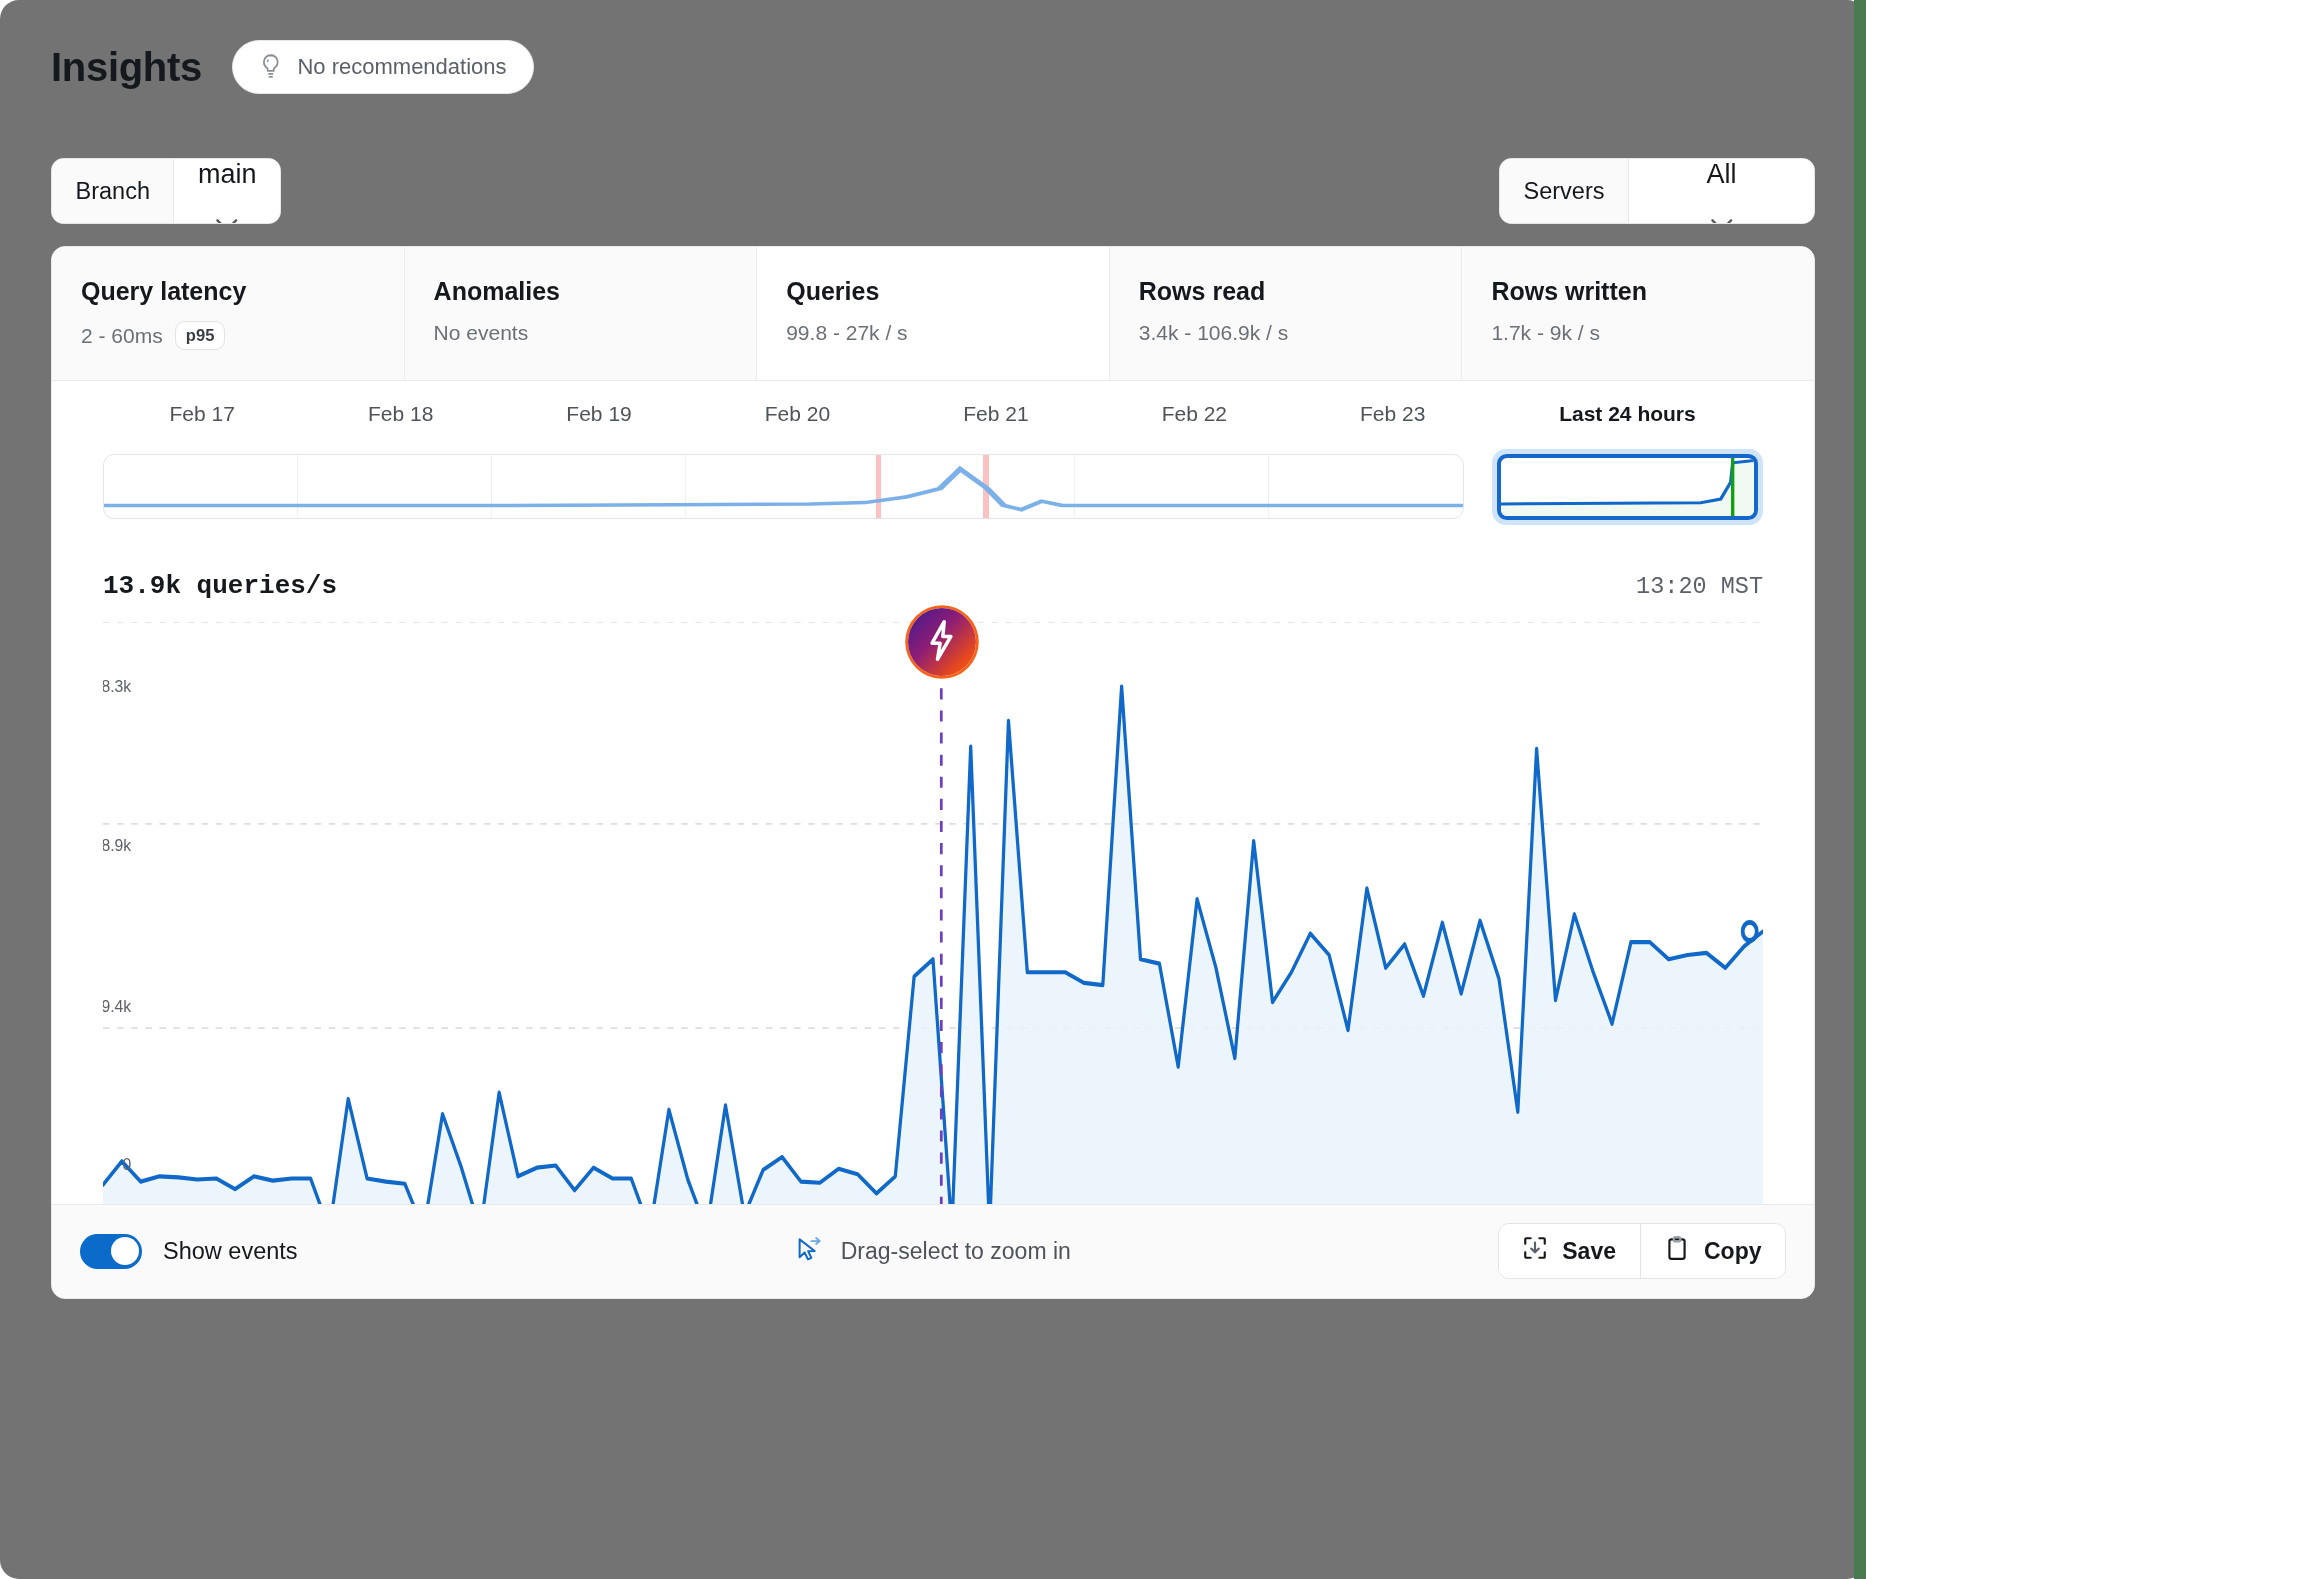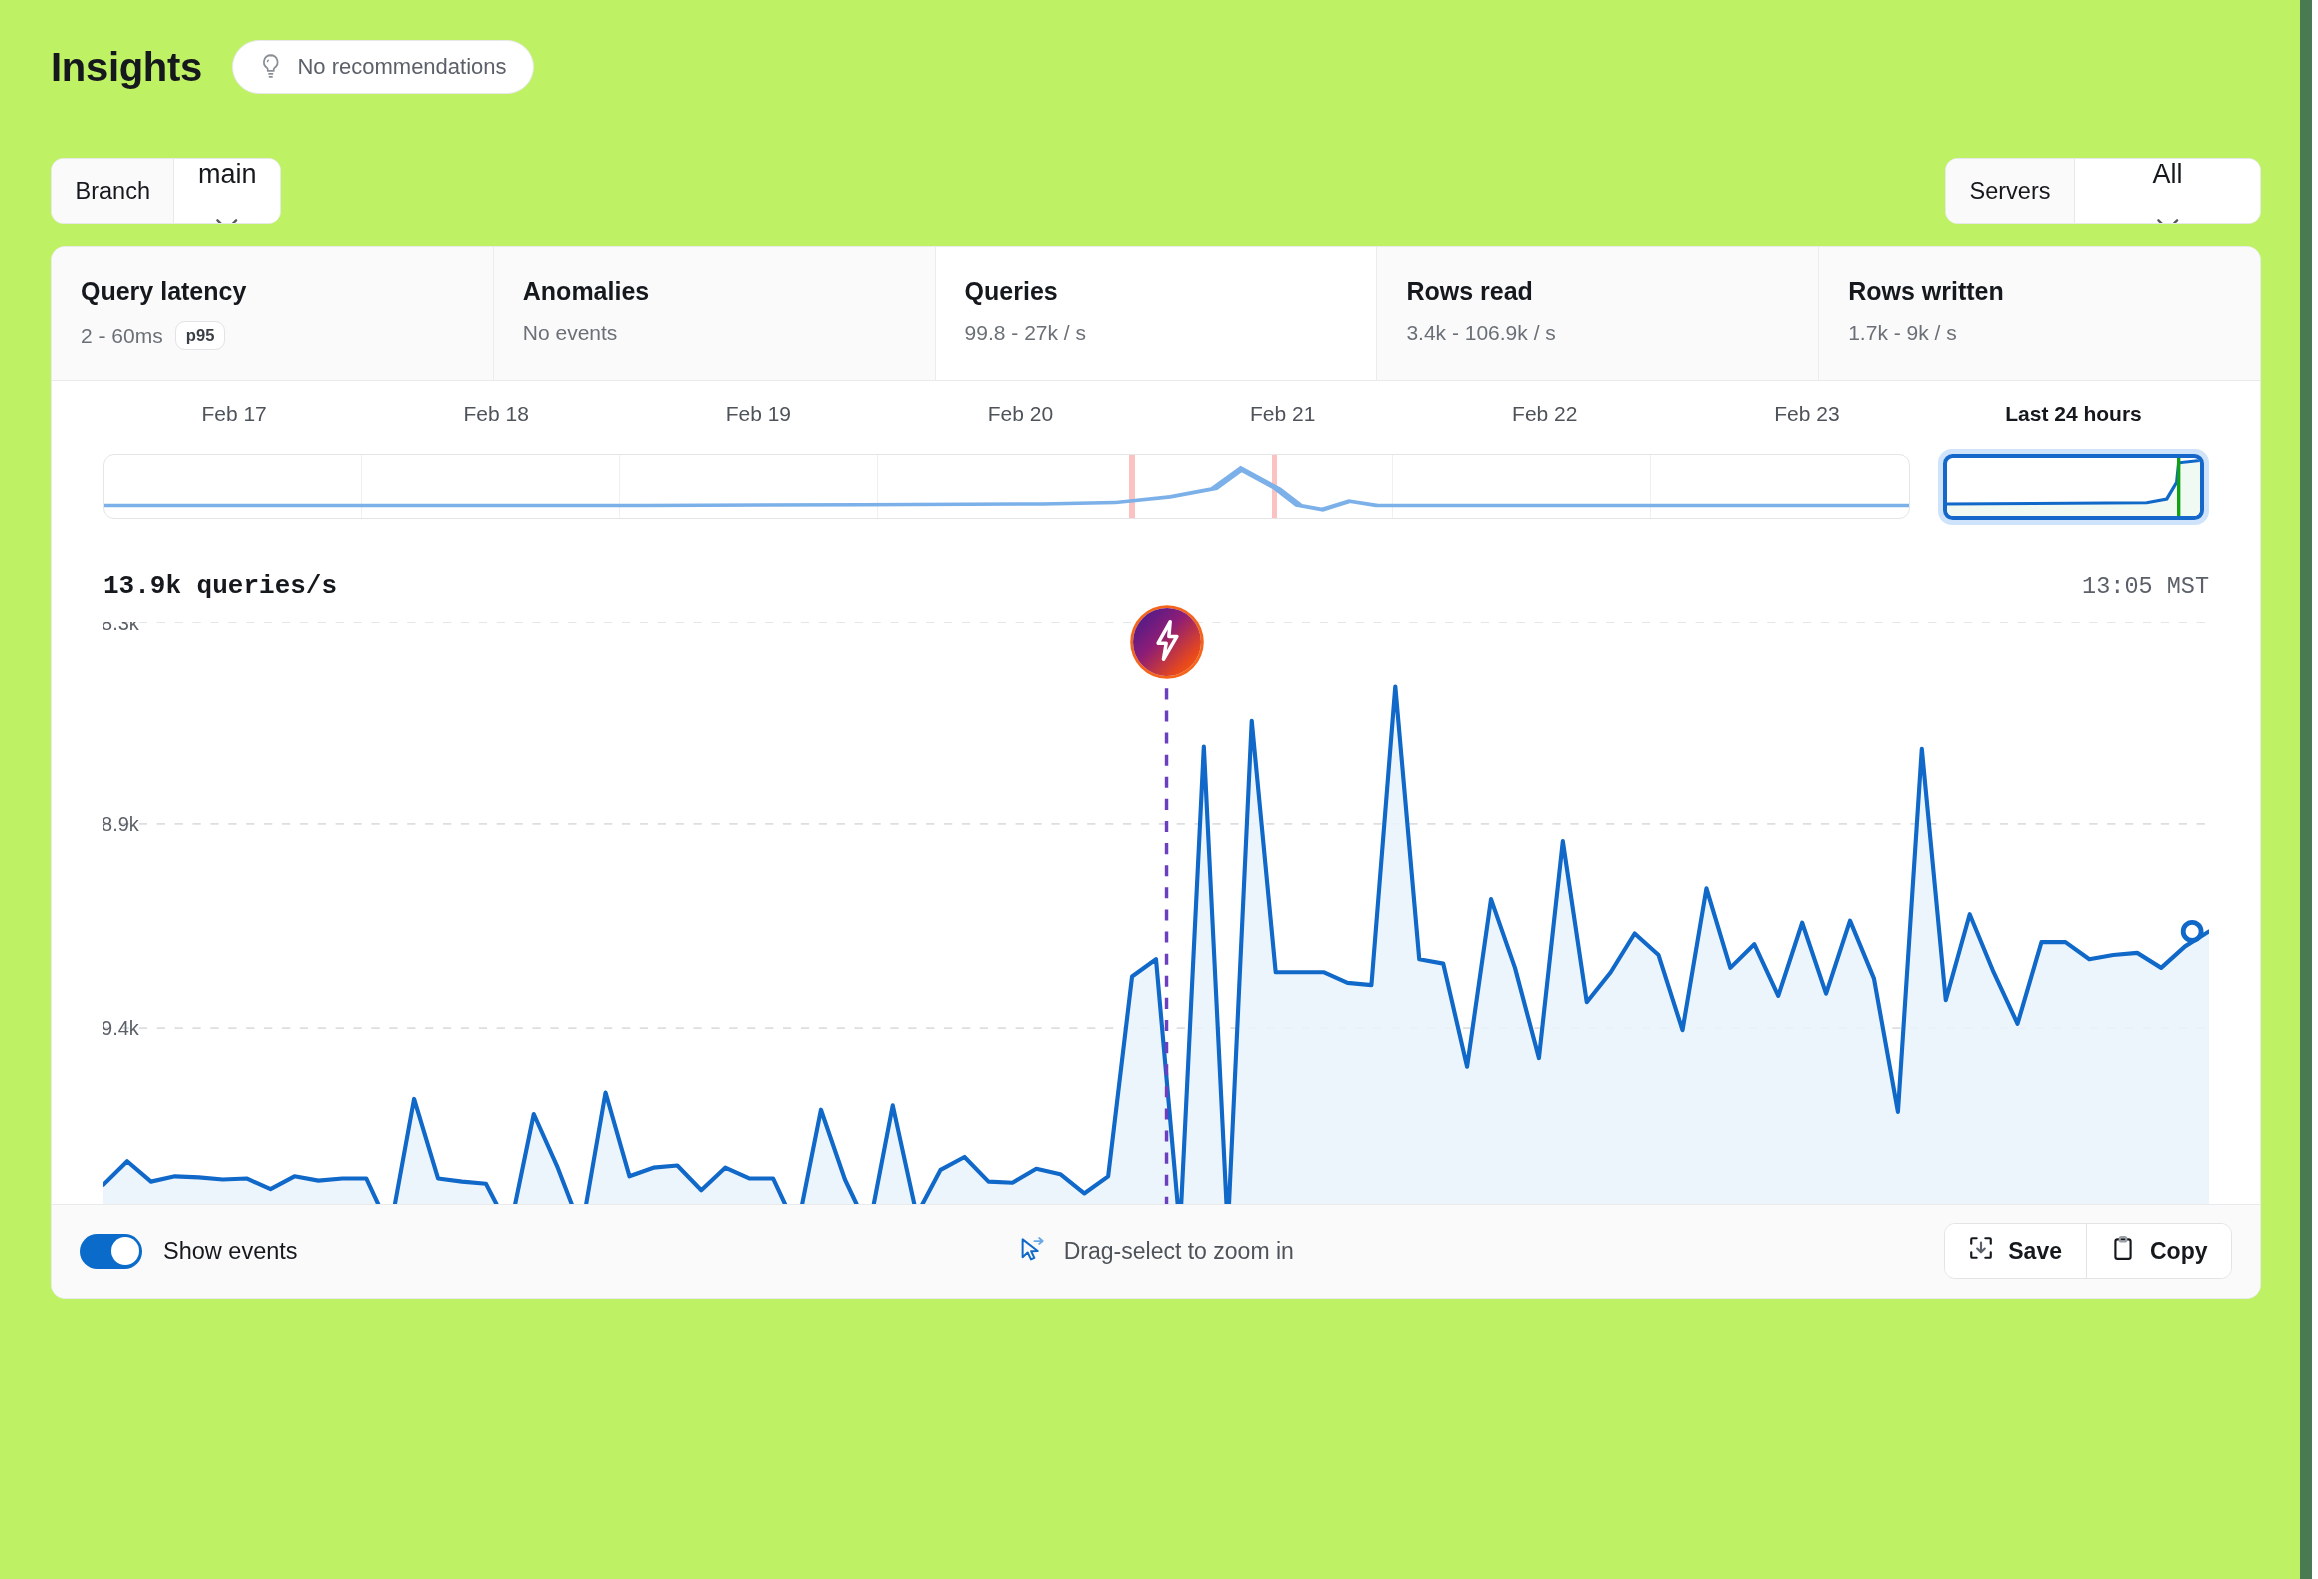--- a/index.html
+++ b/index.html
@@ -2,21 +2,21 @@
 <html style="font-size:11px"><head>
 <meta charset="utf-8">
 <style>
   * { box-sizing: border-box; margin: 0; padding: 0; }
   html, body {
     width: 2319px; height: 1579px;
     background: #ffffff;
     font-family: "Liberation Sans", sans-serif;
     overflow: hidden;
   }
-  .page { position: relative; width: 2312px; height: 1579px; background:#bef264; }
+  .page { position: relative; width: 1866px; height: 1579px; background:#737373;border-radius:19px; }
 
   
   .edge-strip {
     position:absolute; top:0; right:0; width:12.4px; height:1579px;
     background:#4a7a51;
   }
 
   
   .header { position:absolute; left:51px; top:40px; display:flex; align-items:center; gap:30px; }
   .page-title { font-size:40px; font-weight:700; color:#15181c; letter-spacing:-0.3px; }
@@ -265,21 +265,21 @@
               <path d="M0 76 L300 74 L330 68 L345 40 L348 8 L380 4" fill="none" stroke="#1068c8" stroke-width="5"></path>
               <line x1="348" y1="0" x2="348" y2="96" stroke="#10a010" stroke-width="5"></line>
             </svg>
           </div>
         </div>
       </div>
     </div>
 
     <div class="chart-head">
       <div class="chart-value">13.9k queries/s</div>
-      <div class="chart-time">13:05 MST</div>
+      <div class="chart-time">13:20 MST</div>
     </div>
 
     <div class="chart-area">
       <svg class="chart-svg" id="chartSvg" viewBox="0 0 3060 880" preserveAspectRatio="none">
           <line x1="0" y1="880.0" x2="3060" y2="880.0" stroke="#e9eaec" stroke-width="3"></line>
           <line x1="0" y1="587.7" x2="3060" y2="587.7" stroke="#dcdee1" stroke-width="2.5" stroke-dasharray="12 14"></line>
           <line x1="0" y1="292.3" x2="3060" y2="292.3" stroke="#dcdee1" stroke-width="2.5" stroke-dasharray="12 14"></line>
           <line x1="0" y1="0.0" x2="3060" y2="0.0" stroke="#dcdee1" stroke-width="2.5" stroke-dasharray="12 14"></line>
           <path d="M0 880.0 L0.0 814.7 L34.8 780.5 L69.5 810.0 L104.3 802.3 L139.1 803.8 L173.9 806.9 L208.6 805.4 L243.4 820.9 L278.2 802.3 L313.0 808.5 L347.7 805.4 L382.5 805.4 L417.3 880.0 L452.0 690.3 L486.8 805.4 L521.6 810.0 L556.4 813.1 L591.1 880.0 L625.9 712.1 L660.7 789.8 L695.5 880.0 L730.2 681.0 L765.0 802.3 L799.8 789.8 L834.5 786.7 L869.3 822.5 L904.1 789.8 L938.9 805.4 L973.6 805.4 L1008.4 880.0 L1043.2 705.9 L1078.0 806.9 L1112.7 880.0 L1147.5 699.6 L1182.3 858.2 L1217.0 792.9 L1251.8 774.3 L1286.6 810.0 L1321.4 811.6 L1356.1 791.4 L1390.9 799.2 L1425.7 827.1 L1460.5 802.3 L1495.2 513.1 L1530.0 488.2 L1564.8 880.0 L1599.5 180.4 L1634.3 880.0 L1669.1 143.0 L1703.9 506.9 L1738.6 506.9 L1773.4 506.9 L1808.2 522.4 L1843.0 525.5 L1877.7 93.3 L1912.5 488.2 L1947.3 494.4 L1982.0 643.7 L2016.8 401.1 L2051.6 500.6 L2086.4 631.2 L2121.1 317.2 L2155.9 550.4 L2190.7 506.9 L2225.5 450.9 L2260.2 482.0 L2295.0 590.8 L2329.8 385.6 L2364.5 500.6 L2399.3 466.4 L2434.1 541.1 L2468.9 435.3 L2503.6 538.0 L2538.4 432.2 L2573.2 516.2 L2608.0 709.0 L2642.7 183.5 L2677.5 547.3 L2712.3 422.9 L2747.0 506.9 L2781.8 581.5 L2816.6 463.3 L2851.4 463.3 L2886.1 488.2 L2920.9 482.0 L2955.7 478.9 L2990.5 500.6 L3025.2 469.5 L3060.0 447.8 L3060 880 Z" fill="#eaf3fc" opacity="0.85"></path>
           <path d="M0.0 814.7 L34.8 780.5 L69.5 810.0 L104.3 802.3 L139.1 803.8 L173.9 806.9 L208.6 805.4 L243.4 820.9 L278.2 802.3 L313.0 808.5 L347.7 805.4 L382.5 805.4 L417.3 880.0 L452.0 690.3 L486.8 805.4 L521.6 810.0 L556.4 813.1 L591.1 880.0 L625.9 712.1 L660.7 789.8 L695.5 880.0 L730.2 681.0 L765.0 802.3 L799.8 789.8 L834.5 786.7 L869.3 822.5 L904.1 789.8 L938.9 805.4 L973.6 805.4 L1008.4 880.0 L1043.2 705.9 L1078.0 806.9 L1112.7 880.0 L1147.5 699.6 L1182.3 858.2 L1217.0 792.9 L1251.8 774.3 L1286.6 810.0 L1321.4 811.6 L1356.1 791.4 L1390.9 799.2 L1425.7 827.1 L1460.5 802.3 L1495.2 513.1 L1530.0 488.2 L1564.8 880.0 L1599.5 180.4 L1634.3 880.0 L1669.1 143.0 L1703.9 506.9 L1738.6 506.9 L1773.4 506.9 L1808.2 522.4 L1843.0 525.5 L1877.7 93.3 L1912.5 488.2 L1947.3 494.4 L1982.0 643.7 L2016.8 401.1 L2051.6 500.6 L2086.4 631.2 L2121.1 317.2 L2155.9 550.4 L2190.7 506.9 L2225.5 450.9 L2260.2 482.0 L2295.0 590.8 L2329.8 385.6 L2364.5 500.6 L2399.3 466.4 L2434.1 541.1 L2468.9 435.3 L2503.6 538.0 L2538.4 432.2 L2573.2 516.2 L2608.0 709.0 L2642.7 183.5 L2677.5 547.3 L2712.3 422.9 L2747.0 506.9 L2781.8 581.5 L2816.6 463.3 L2851.4 463.3 L2886.1 488.2 L2920.9 482.0 L2955.7 478.9 L2990.5 500.6 L3025.2 469.5 L3060.0 447.8 " fill="none" stroke="#1068c8" stroke-width="6" stroke-linejoin="round" stroke-linecap="round"></path>

